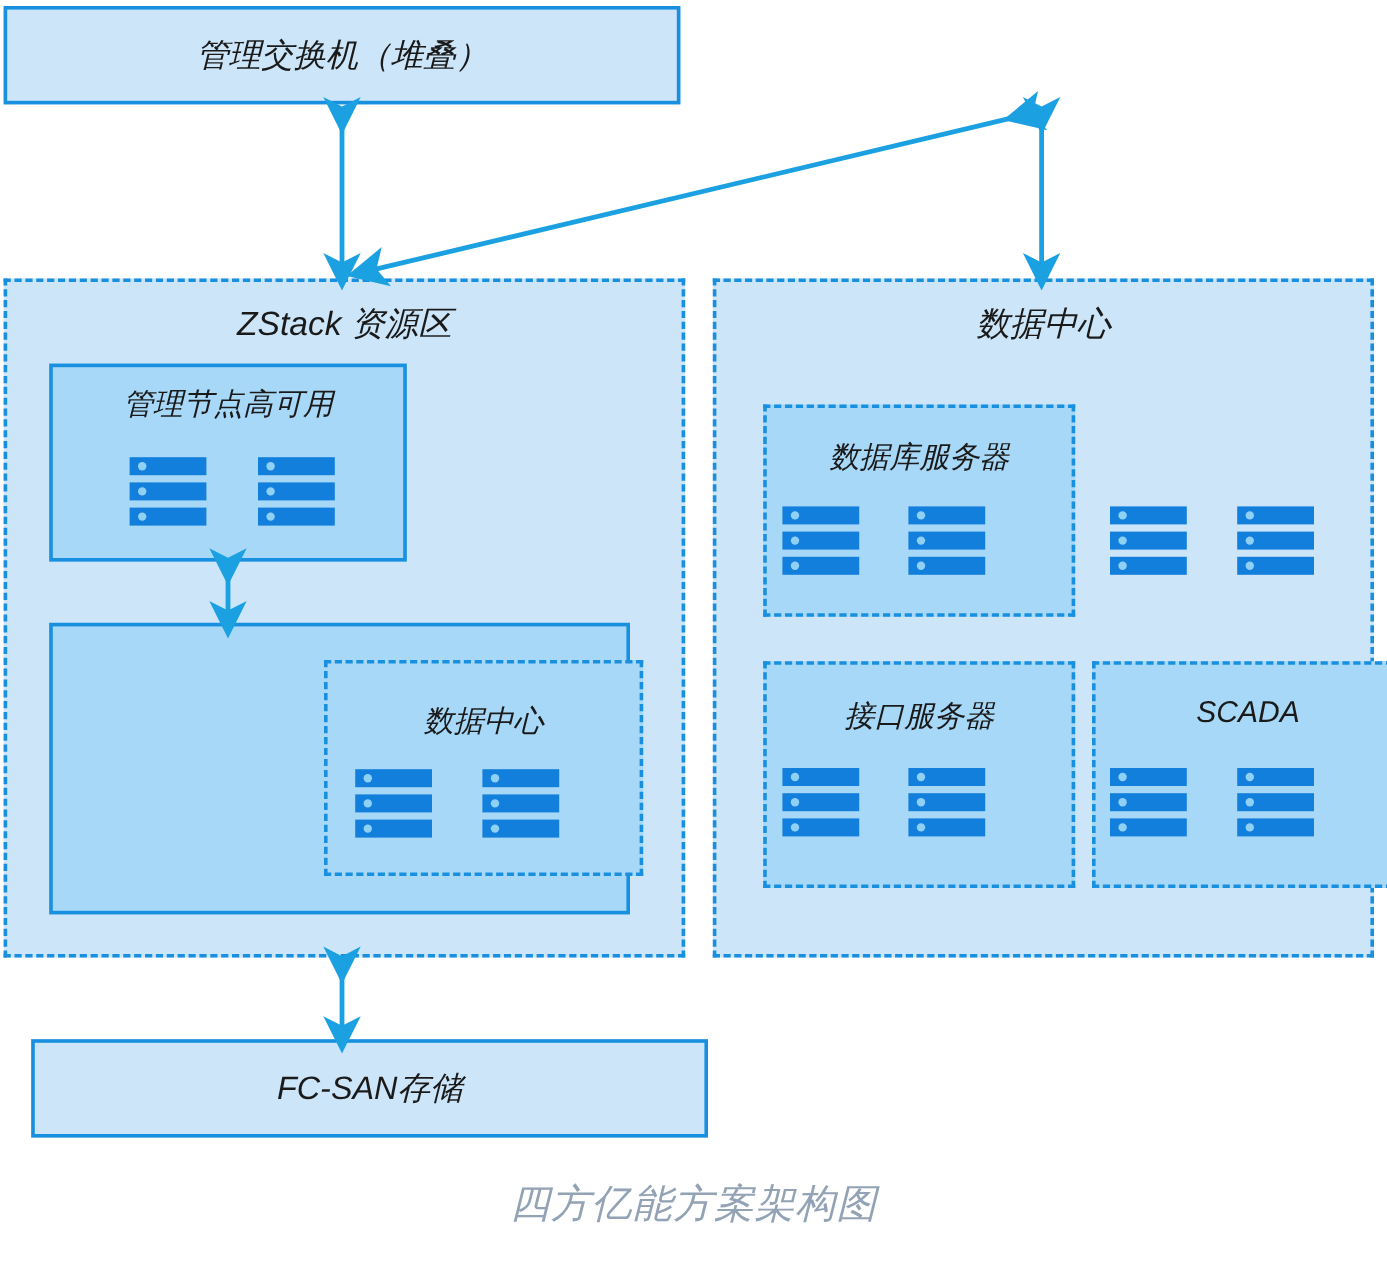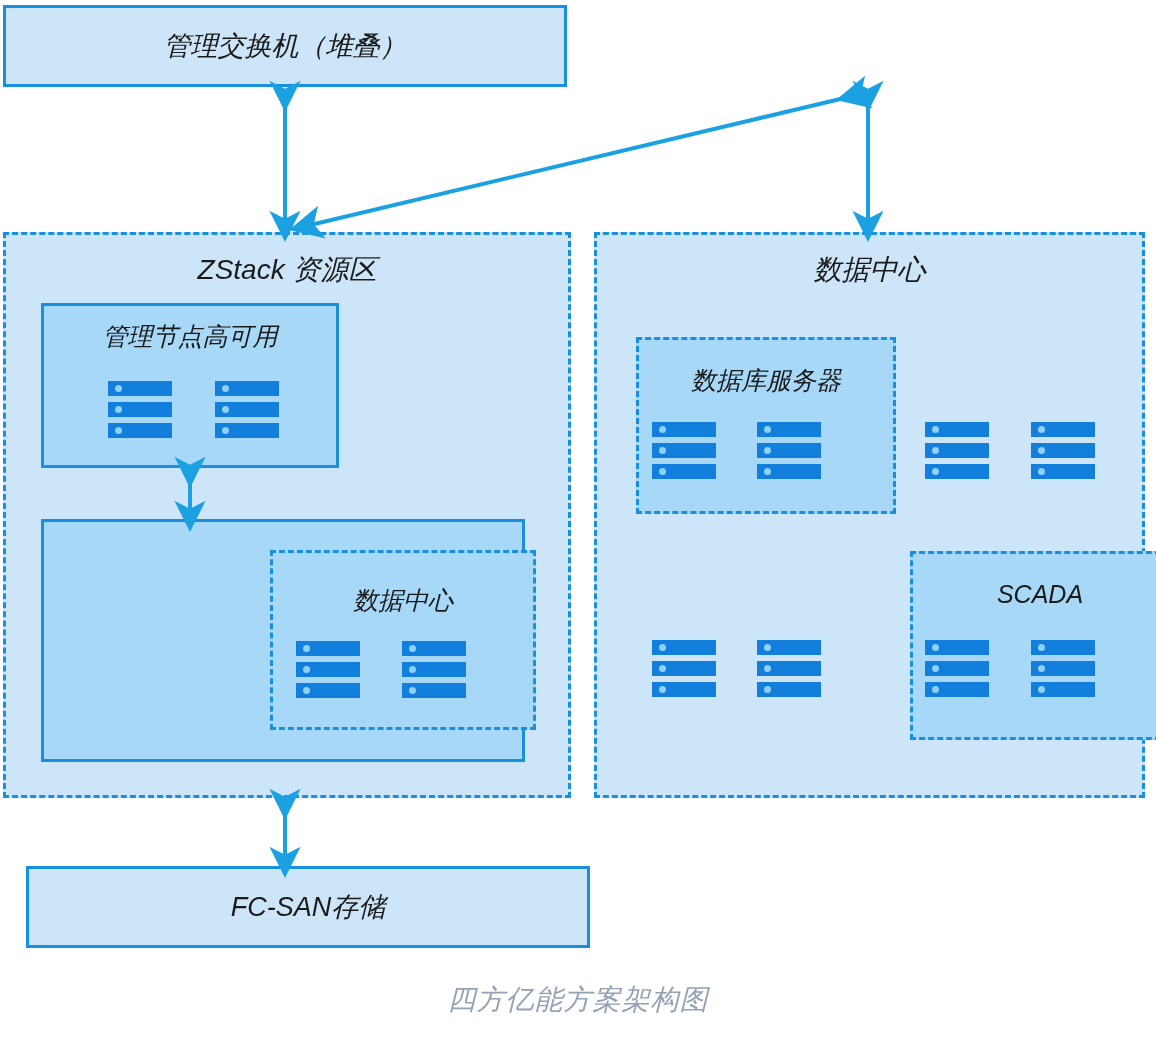--- a/index.html
+++ b/index.html
@@ -103,21 +103,21 @@
     pointer-events: none;
   }
 
   
   #caption {
     position: absolute;
     left: 0;
     top: 981px;
     width: 1156px;
     text-align: center;
-    font-size: 28px;
+    font-size: 33px;
     color: #93A3B5;
     letter-spacing: 1px;
   }
 </style>
 </head>
 <body>
 
 <div id="stage">
 
   <div class="box solid-box" style="left:3px; top:5px; width:564px; height:82px;">
@@ -231,20 +231,23 @@
         <div class="dot"></div>
       </div>
     <div class="bar b2">
         <div class="dot"></div>
       </div>
     <div class="bar b3">
         <div class="dot"></div>
       </div>
   </div>
 
+  <div class="box dashed-box-mid" style="left:604px; top:551px; width:260px; height:189px;">
+    <div class="box-title title-md" style="top:26px;">接口服务器</div>
+  </div>
   <div class="server" style="left:652px; top:640px;">
     <div class="bar b1">
         <div class="dot"></div>
       </div>
     <div class="bar b2">
         <div class="dot"></div>
       </div>
     <div class="bar b3">
         <div class="dot"></div>
       </div>

